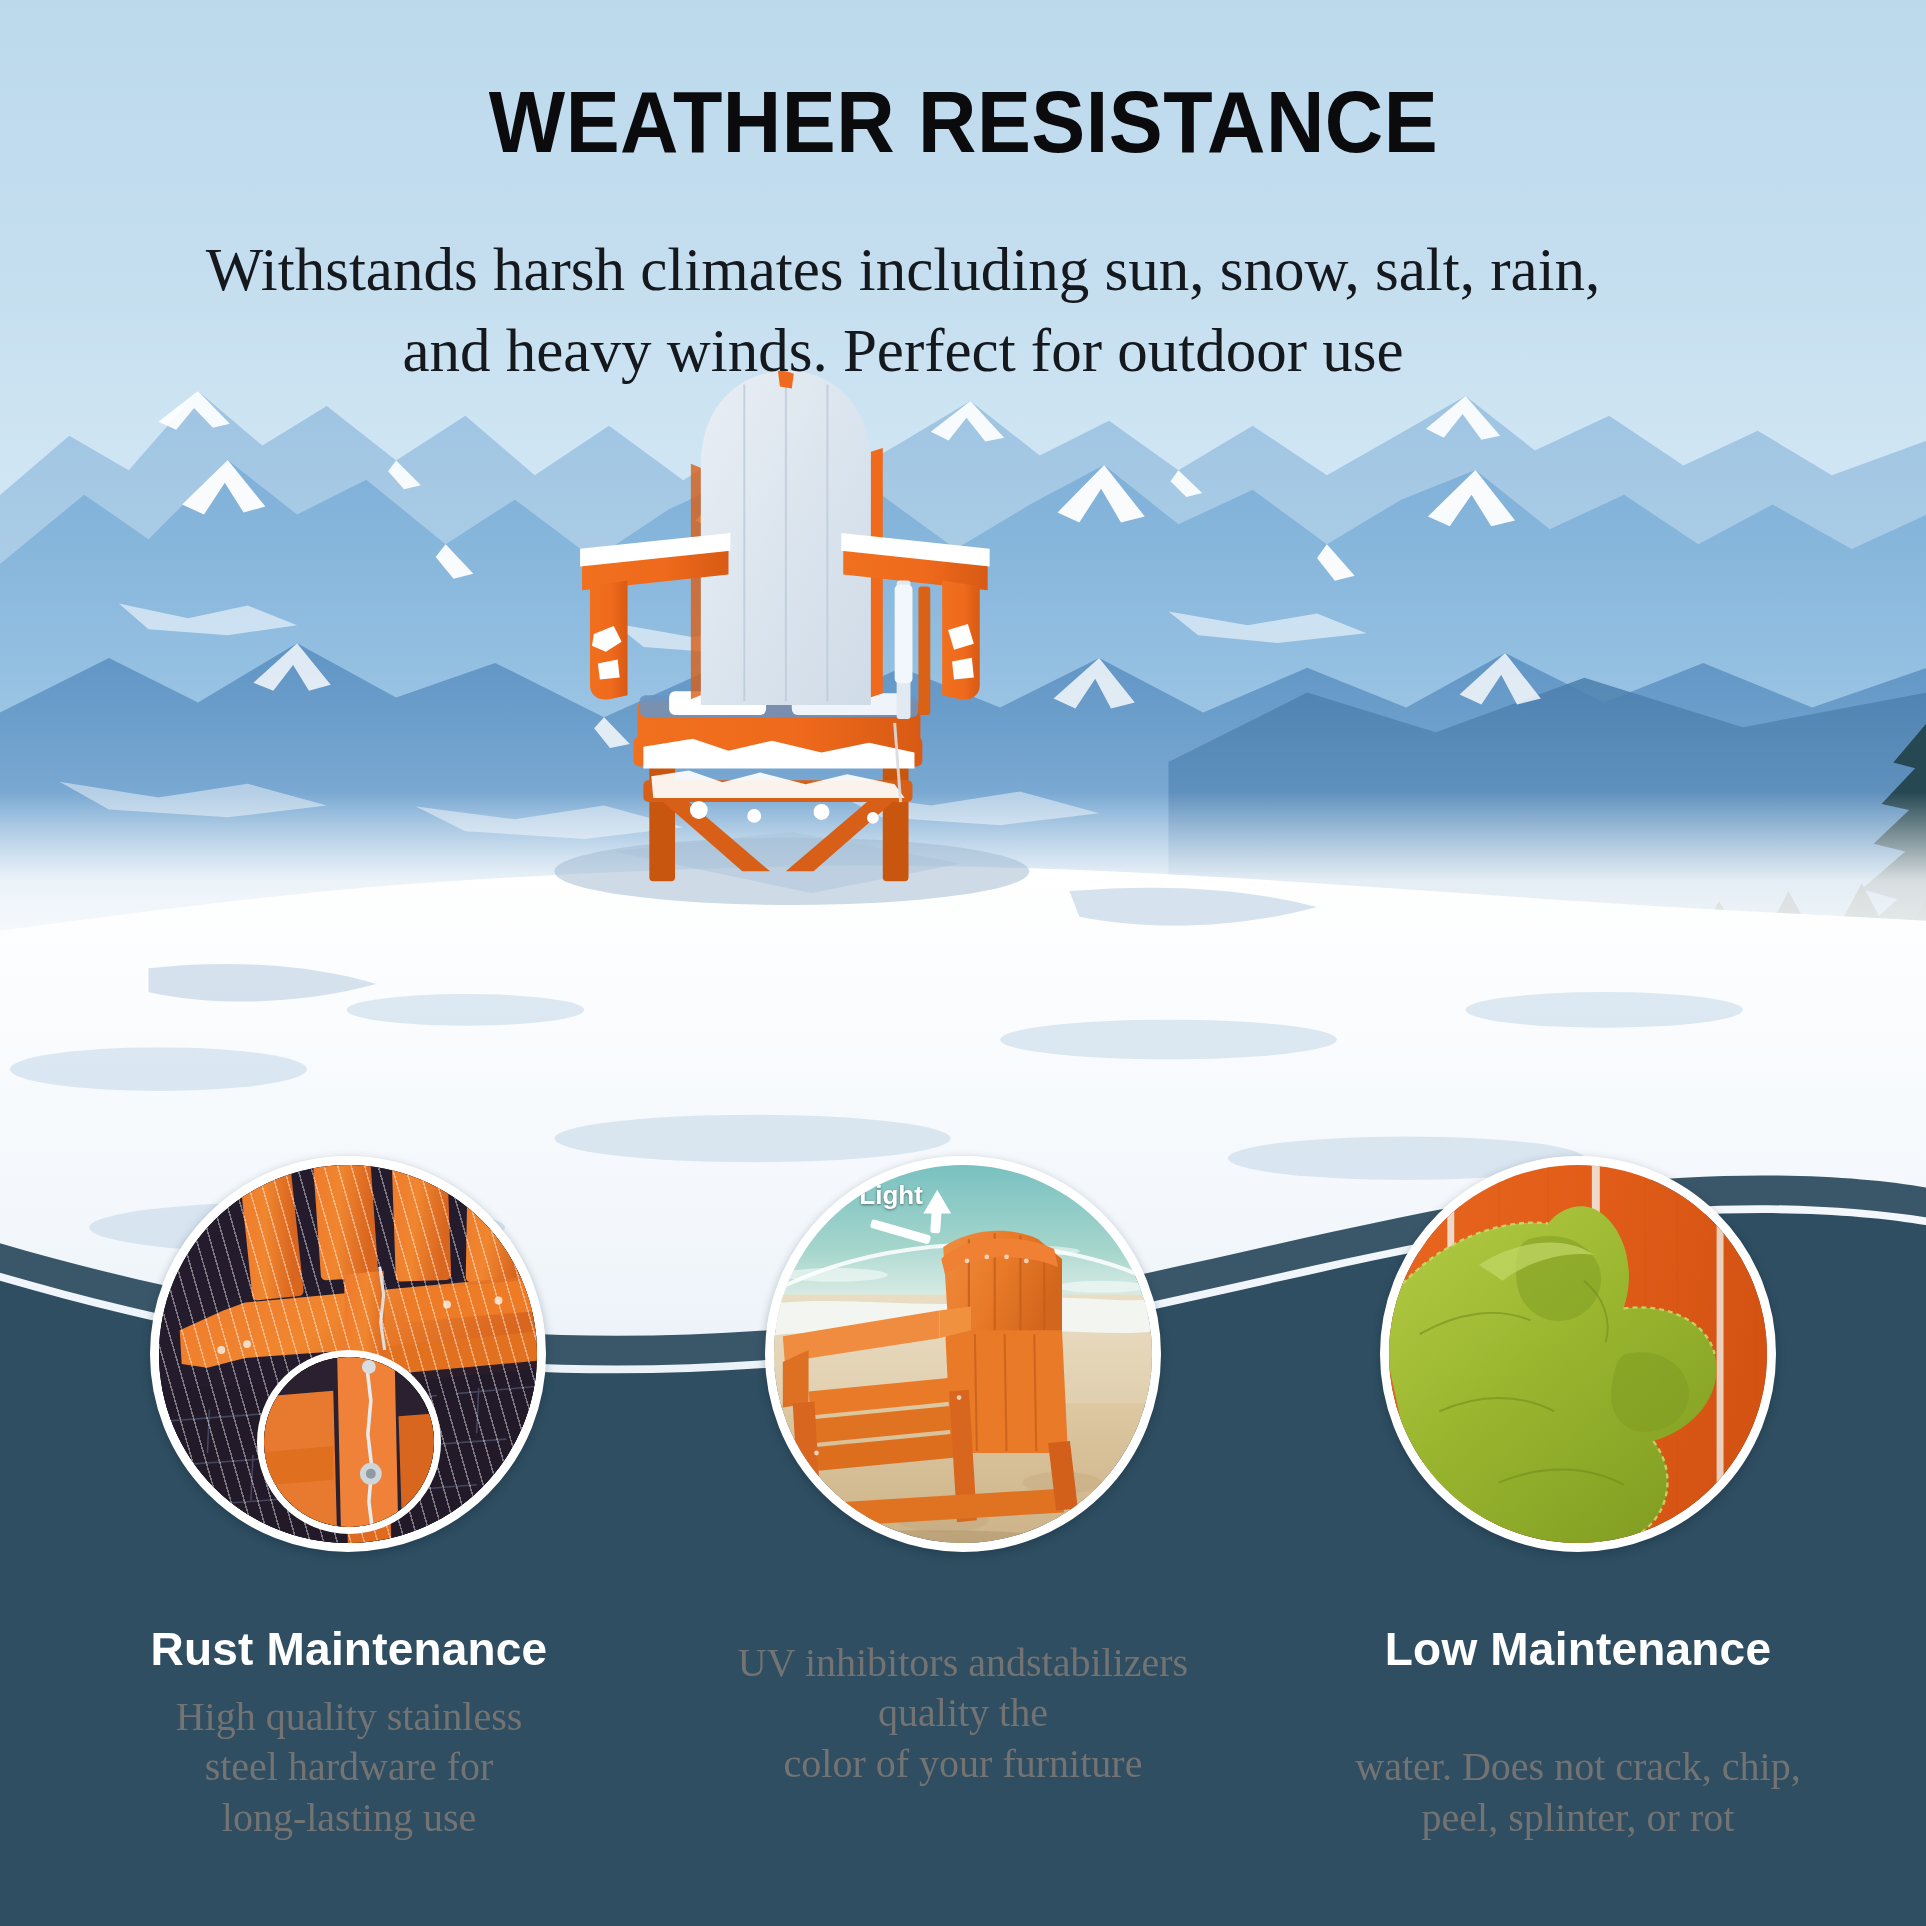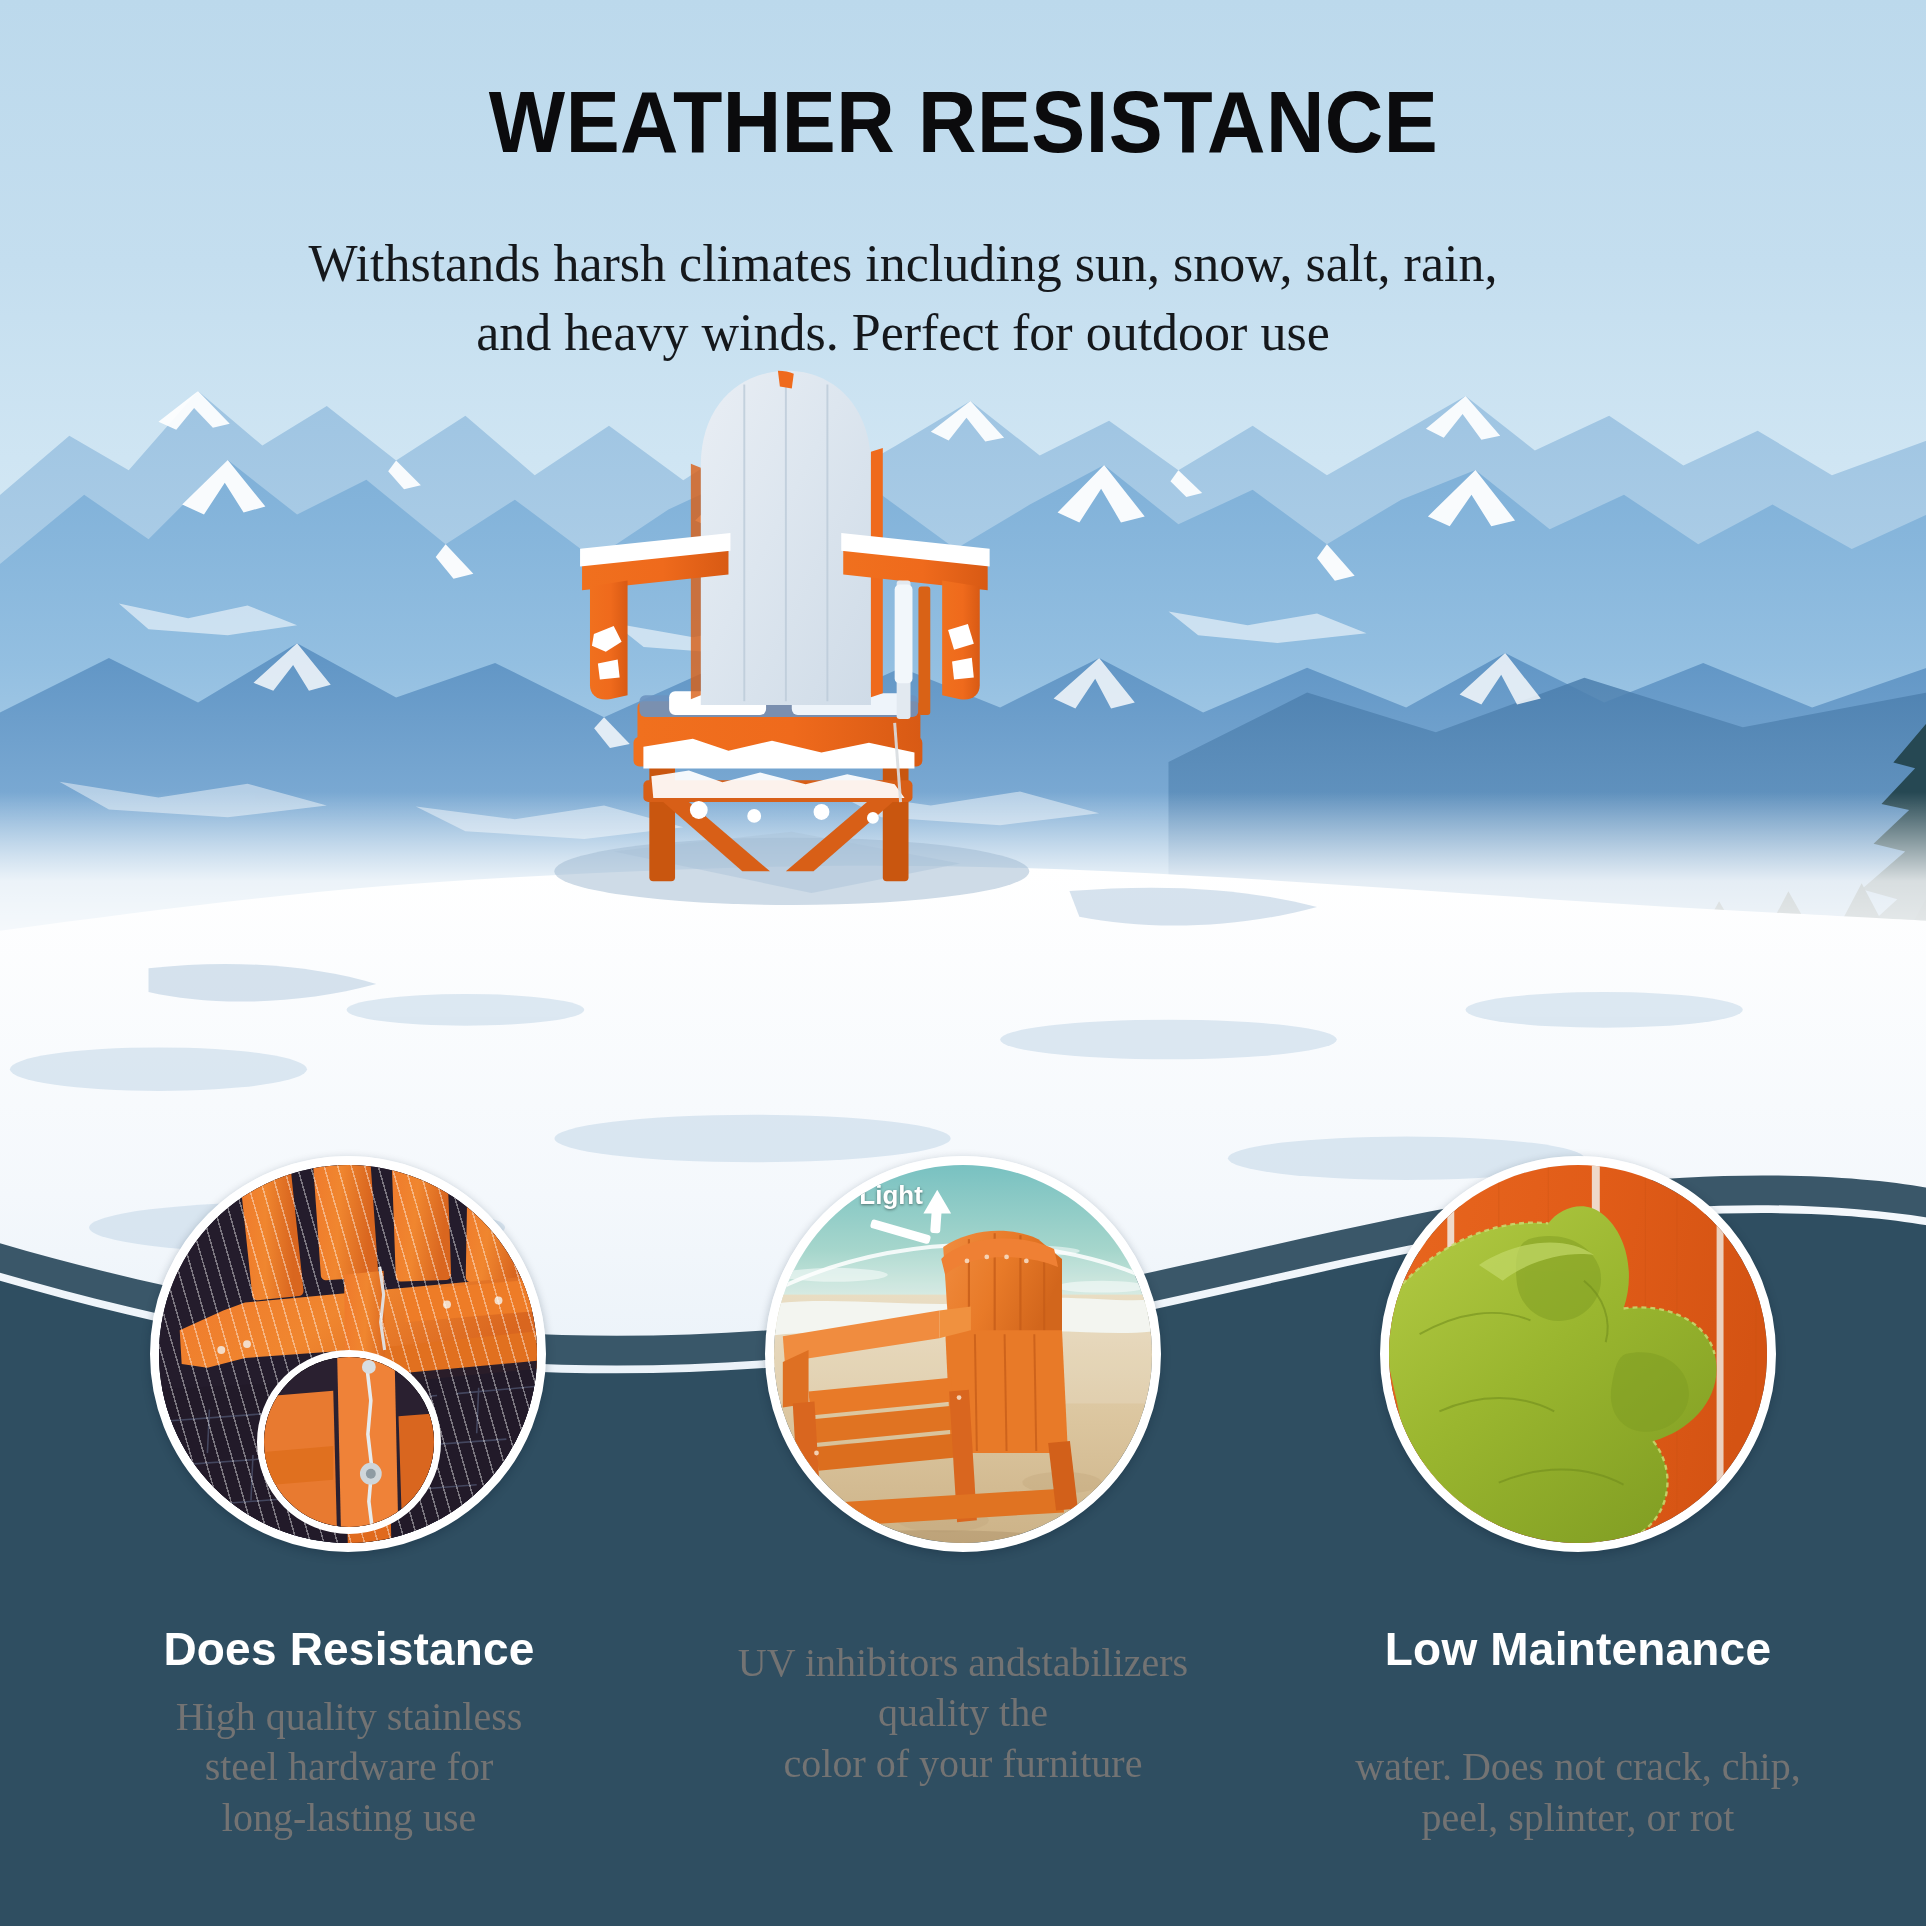--- a/index.html
+++ b/index.html
@@ -23,21 +23,21 @@
   .hero-chair{position:absolute;left:495px;top:337px;width:554px;height:574px;}
 
   
   .panel{position:absolute;left:0;top:1069px;width:1927px;height:857px;}
 
   
   .title{position:absolute;left:0;top:77px;width:1927px;text-align:center;
          font-family:"Liberation Sans",sans-serif;font-weight:700;font-size:87px;letter-spacing:0.5px;
          color:#0b0b0d;transform:scaleX(.93);transform-origin:50% 50%;line-height:1.04;}
   .subtitle{position:absolute;left:0;top:230px;width:1806px;text-align:center;
-            font-family:"Liberation Serif",serif;font-size:52px;color:#15181c;line-height:1.32;}
+            font-family:"Liberation Serif",serif;font-size:61px;color:#15181c;line-height:1.32;}
 
   
   .circ{position:absolute;width:396px;height:396px;border-radius:50%;
         border:9px solid #ffffff;overflow:hidden;box-sizing:border-box;
         box-shadow:0 3px 10px rgba(10,30,45,.28);}
   .circ .inner{position:absolute;left:-9px;top:-9px;width:396px;height:396px;}
 
   
   .rust-bg{position:absolute;inset:0;background:
       linear-gradient(180deg,#2a2030 0%,#1d1726 48%,#241d2e 100%);}
@@ -527,21 +527,21 @@
           <path d="M276,288 C300,318 294,364 258,384"></path>
           <path d="M96,372 C54,352 28,316 22,274"></path>
         </g>
 
         <path d="M100,110 C140,84 188,80 216,100 C192,96 152,104 124,126 Z" fill="#c3d868" opacity=".7"></path>
       </svg>
     </div>
   </div>
 
   <div class="card" style="left:42px;top:1622px;">
-    <h3>Does Resistance</h3>
+    <h3>Rust Maintenance</h3>
     <p>
       <span>High quality stainless</span><br>
       <span>steel hardware for</span><br>
       <span>long-lasting use</span>
     </p>
   </div>
 
   <div class="card" style="left:656px;top:1622px;">
     <p>
       <span>UV inhibitors andstabilizers</span><br>

